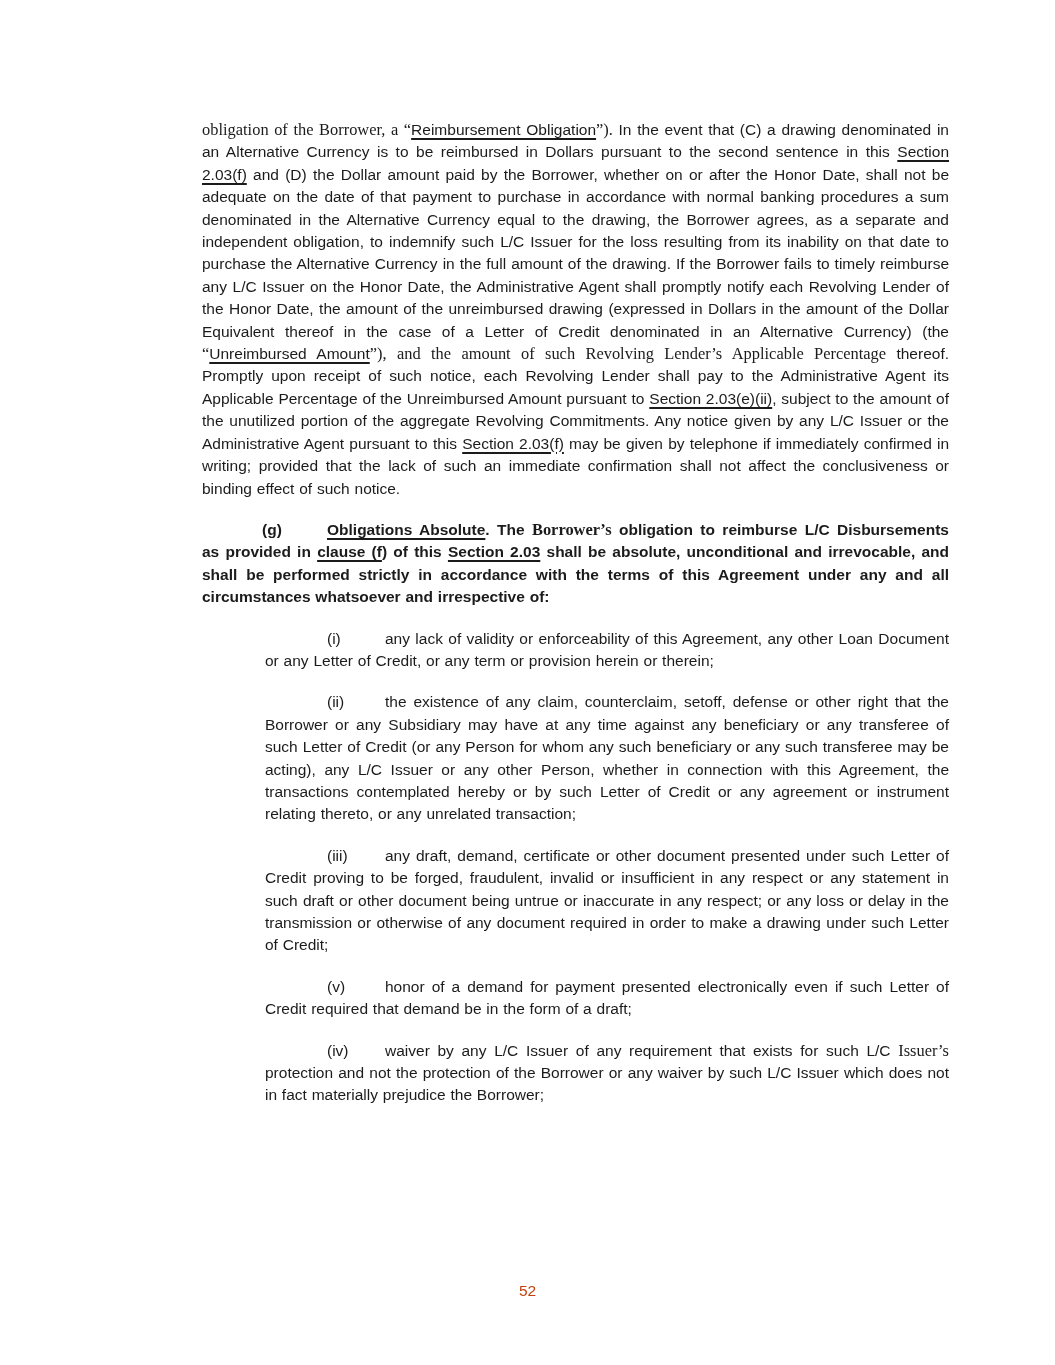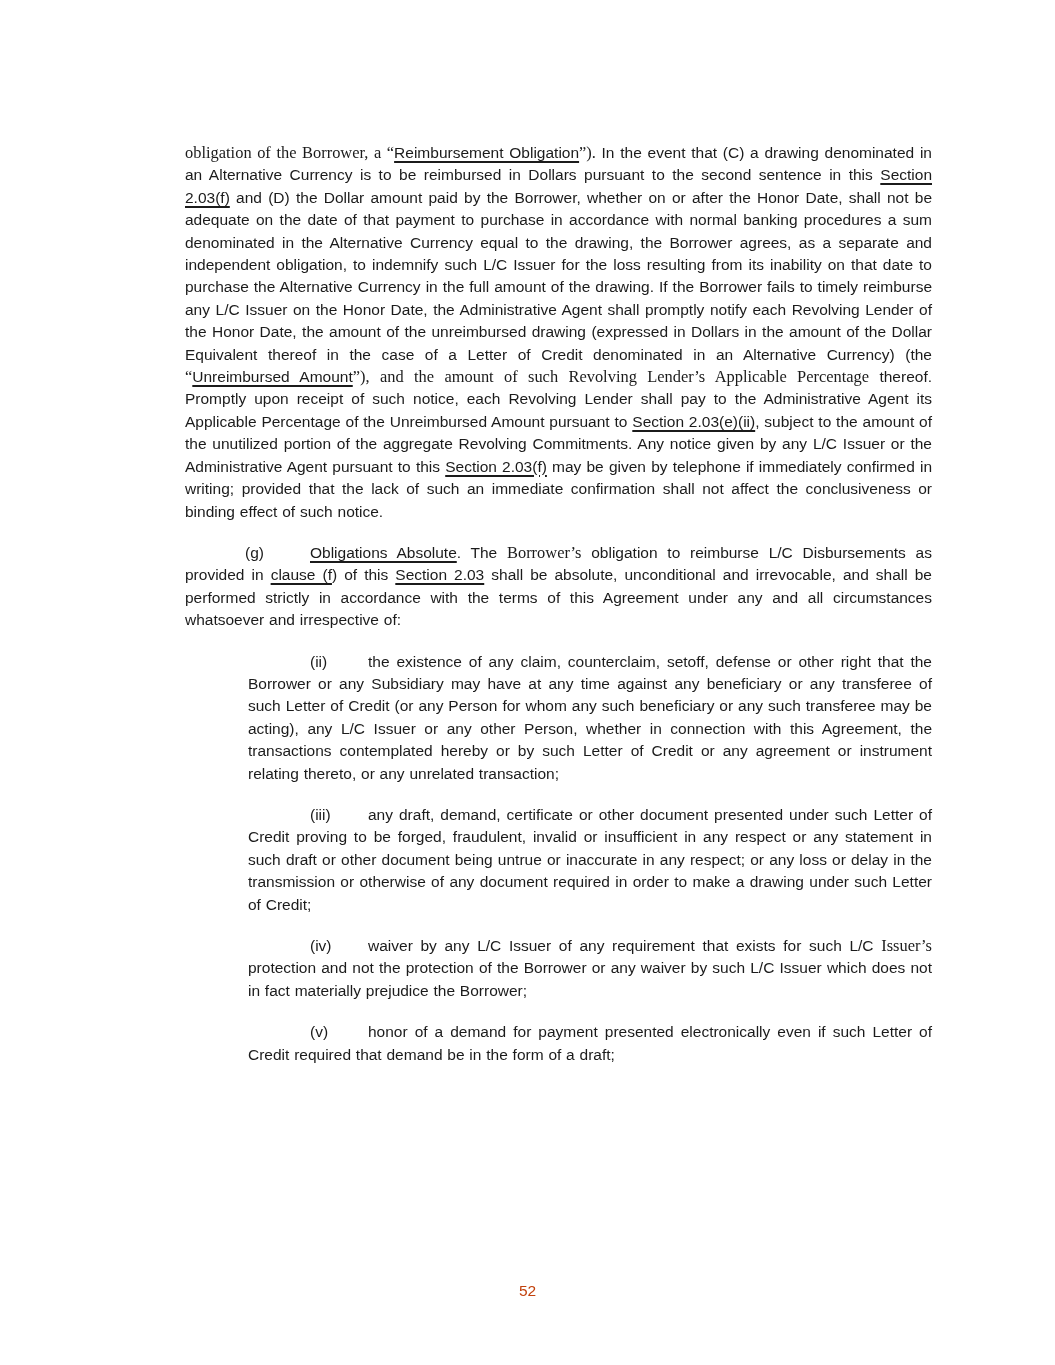--- a/index.html
+++ b/index.html
@@ -10,34 +10,33 @@
   .page {
     position: relative;
     width: 1055px;
     height: 1365px;
     background: #ffffff;
     color: #1b1b1b;
     overflow: hidden;
   }
   .content {
     position: absolute;
-    left: 185px;
+    left: 202px;
     top: 119px;
     width: 747px;
-    margin-top: 23px;
   }
   .para {
     margin: 0 0 19px 0;
     text-align: justify;
     font-family: "Liberation Sans", sans-serif;
     font-size: 15.5px;
     line-height: 22.4px;
     word-spacing: 0.5px;
   }
-  .section-g { text-indent: 60px; }
+  .section-g { text-indent: 60px; font-weight: bold; }
   .item { margin-left: 63px; text-indent: 62px; }
   .justify-last { text-align-last: justify; }
 
   .run { text-indent: 0; }
   .run.sans { font-family: "Liberation Sans", sans-serif; }
   .run.serif {
     font-family: "Liberation Serif", serif;
     font-size: 106%;
   }
   .run.underline {
@@ -59,21 +58,22 @@
     color: #c2410c;
   }
 </style>
 </head>
 <body>
 
 <div class="page">
   <div class="content">
     <p class="para"><span class="run serif">obligation of the Borrower, a “</span><span class="run underline">Reimbursement Obligation</span><span class="run serif">”). </span><span class="run sans">In the event that (C) a drawing denominated in an Alternative Currency is to be reimbursed in Dollars pursuant to the second sentence in this </span><span class="run underline">Section 2.03(f)</span><span class="run sans"> and (D) the Dollar amount paid by the Borrower, whether on or after the Honor Date, shall not be adequate on the date of that payment to purchase in accordance with normal banking procedures a sum denominated in the Alternative Currency equal to the drawing, the Borrower agrees, as a separate and independent obligation, to indemnify such L/C Issuer for the loss resulting from its inability on that date to purchase the Alternative Currency in the full amount of the drawing. If the Borrower fails to timely reimburse any L/C Issuer on the Honor Date, the Administrative Agent shall promptly notify each Revolving Lender of the Honor Date, the amount of the unreimbursed drawing (expressed in Dollars in the amount of the Dollar Equivalent thereof in the case of a Letter of Credit denominated in an Alternative Currency) (the </span><span class="run serif">“</span><span class="run underline">Unreimbursed Amount</span><span class="run serif">”), and the amount of such Revolving Lender’s Applicable Percentage </span><span class="run sans">thereof. Promptly upon receipt of such notice, each Revolving Lender shall pay to the Administrative Agent its Applicable Percentage of the Unreimbursed Amount pursuant to </span><span class="run underline">Section 2.03(e)(ii)</span><span class="run sans">, subject to the amount of the unutilized portion of the aggregate Revolving Commitments. Any notice given by any L/C Issuer or the Administrative Agent pursuant to this </span><span class="run underline">Section 2.03(f)</span><span class="run sans"> may be given by telephone if immediately confirmed in writing; provided that the lack of such an immediate confirmation shall not affect the conclusiveness or binding effect of such notice.</span></p>
     <p class="para section-g"><span class="run label-g">(g)</span><span class="run underline">Obligations Absolute</span><span class="run sans">. The </span><span class="run serif">Borrower’s</span><span class="run sans"> obligation to reimburse L/C Disbursements as provided in </span><span class="run underline">clause (f</span><span class="run sans">) of this </span><span class="run underline">Section 2.03</span><span class="run sans"> shall be absolute, unconditional and irrevocable, and shall be performed strictly in accordance with the terms of this Agreement under any and all circumstances whatsoever and irrespective of:</span></p>
+    <p class="para item"><span class="run label-item">(i)</span><span class="run sans">any lack of validity or enforceability of this Agreement, any other Loan Document or any Letter of Credit, or any term or provision herein or therein;</span></p>
     <p class="para item"><span class="run label-item">(ii)</span><span class="run sans">the existence of any claim, counterclaim, setoff, defense or other right that the Borrower or any Subsidiary may have at any time against any beneficiary or any transferee of such Letter of Credit (or any Person for whom any such beneficiary or any such transferee may be acting), any L/C Issuer or any other Person, whether in connection with this Agreement, the transactions contemplated hereby or by such Letter of Credit or any agreement or instrument relating thereto, or any unrelated transaction;</span></p>
     <p class="para item"><span class="run label-item">(iii)</span><span class="run sans">any draft, demand, certificate or other document presented under such Letter of Credit proving to be forged, fraudulent, invalid or insufficient in any respect or any statement in such draft or other document being untrue or inaccurate in any respect; or any loss or delay in the transmission or otherwise of any document required in order to make a drawing under such Letter of Credit;</span></p>
+    <p class="para item"><span class="run label-item">(v)</span><span class="run sans">honor of a demand for payment presented electronically even if such Letter of Credit required that demand be in the form of a draft;</span></p>
     <p class="para item"><span class="run label-item">(iv)</span><span class="run sans">waiver by any L/C Issuer of any requirement that exists for such L/C </span><span class="run serif">Issuer’s</span><span class="run sans"> protection and not the protection of the Borrower or any waiver by such L/C Issuer which does not in fact materially prejudice the Borrower;</span></p>
-    <p class="para item"><span class="run label-item">(v)</span><span class="run sans">honor of a demand for payment presented electronically even if such Letter of Credit required that demand be in the form of a draft;</span></p>
   </div>
   <div class="footer">
     <span>52</span>
   </div>
 </div>
 
 </body></html>

